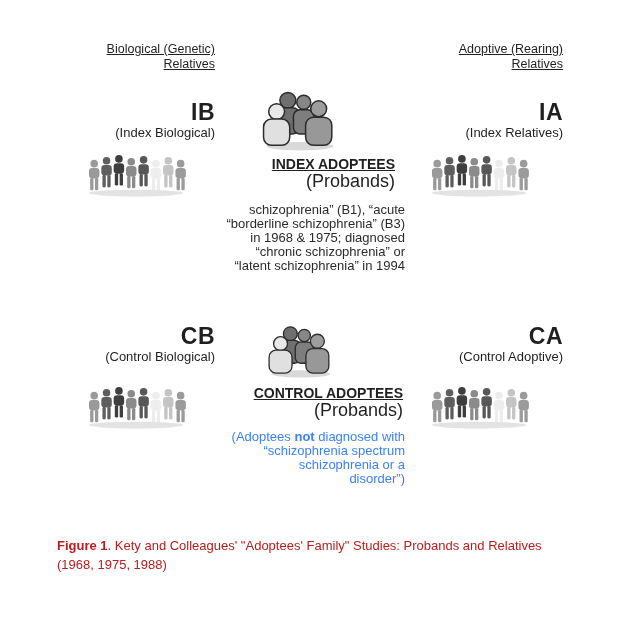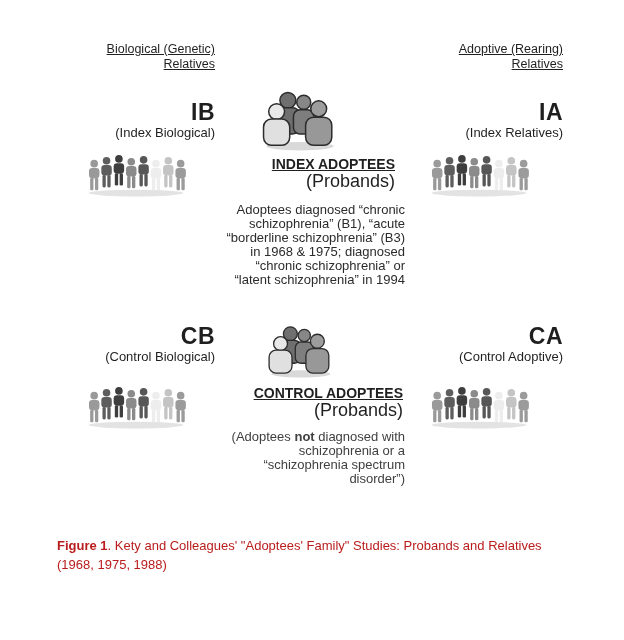--- a/index.html
+++ b/index.html
@@ -20,21 +20,21 @@
 
   .abbr { font-size: 23px; font-weight: 700; line-height: 25px; letter-spacing: 0.5px; }
   .sub  { font-size: 13px; line-height: 15px; }
 
   .group-title { font-size: 14px; font-weight: 700; text-decoration: underline; line-height: 17px; }
   .group-sub   { font-size: 18px; font-weight: 400; line-height: 17px; }
 
   .para { font-size: 13px; line-height: 14px; color: #2b2b2b; }
   .para div { white-space: nowrap; }
 
-  .desc { font-size: 13px; line-height: 14px; color: #404040; }
+  .desc { font-size: 13px; line-height: 14px; color: #3b82f6; }
   .desc b { font-weight: 700; }
 
   .caption { font-size: 13px; line-height: 19px; color: #b91c1c; text-align: left; }
   .caption .b { font-weight: 700; }
 
   svg { display: block; }
   .defs-holder { position: absolute; width: 0; height: 0; overflow: hidden; }
 </style>
 </head>
 <body>
@@ -105,21 +105,20 @@
   </svg>
 
   <svg class="abs" style="left:257px; top:89px;" width="86" height="62" viewBox="0 0 92 66" aria-hidden="true">
     <use href="#cluster-shape"></use>
   </svg>
   <div class="abs center" style="left:205px; top:156px; width:190px;">
     <div class="group-title">INDEX ADOPTEES</div>
     <div class="group-sub">(Probands)</div>
   </div>
   <div class="abs center para" style="left:195px; top:203px; width:210px;">
-    <div>Adoptees diagnosed “chronic</div>
     <div>schizophrenia” (B1), “acute</div>
     <div>“borderline schizophrenia” (B3)</div>
     <div>in 1968 &amp; 1975; diagnosed</div>
     <div>“chronic schizophrenia” or</div>
     <div>“latent schizophrenia” in 1994</div>
   </div>
 
   <div class="abs center" style="left:55px; top:324px; width:160px;">
     <div class="abbr">CB</div>
     <div class="sub">(Control Biological)</div>
@@ -154,22 +153,22 @@
 
   <svg class="abs" style="left:263px; top:324px;" width="76" height="54" viewBox="0 0 92 66" aria-hidden="true">
     <use href="#cluster-shape"></use>
   </svg>
   <div class="abs center" style="left:197px; top:385px; width:206px;">
     <div class="group-title">CONTROL ADOPTEES</div>
     <div class="group-sub">(Probands)</div>
   </div>
   <div class="abs center desc" style="left:195px; top:430px; width:210px;">
     <div><span>(Adoptees </span><b>not</b><span> diagnosed with</span></div>
+    <div>“schizophrenia spectrum</div>
     <div>schizophrenia or a</div>
-    <div>“schizophrenia spectrum</div>
     <div>disorder”)</div>
   </div>
 
   <div class="abs caption" style="left:57px; top:536px; width:540px;">
     <div><span class="b">Figure 1</span><span>. Kety and Colleagues' "Adoptees' Family" Studies: Probands and Relatives</span></div>
     <div>(1968, 1975, 1988)</div>
   </div>
 
 </div>
 

